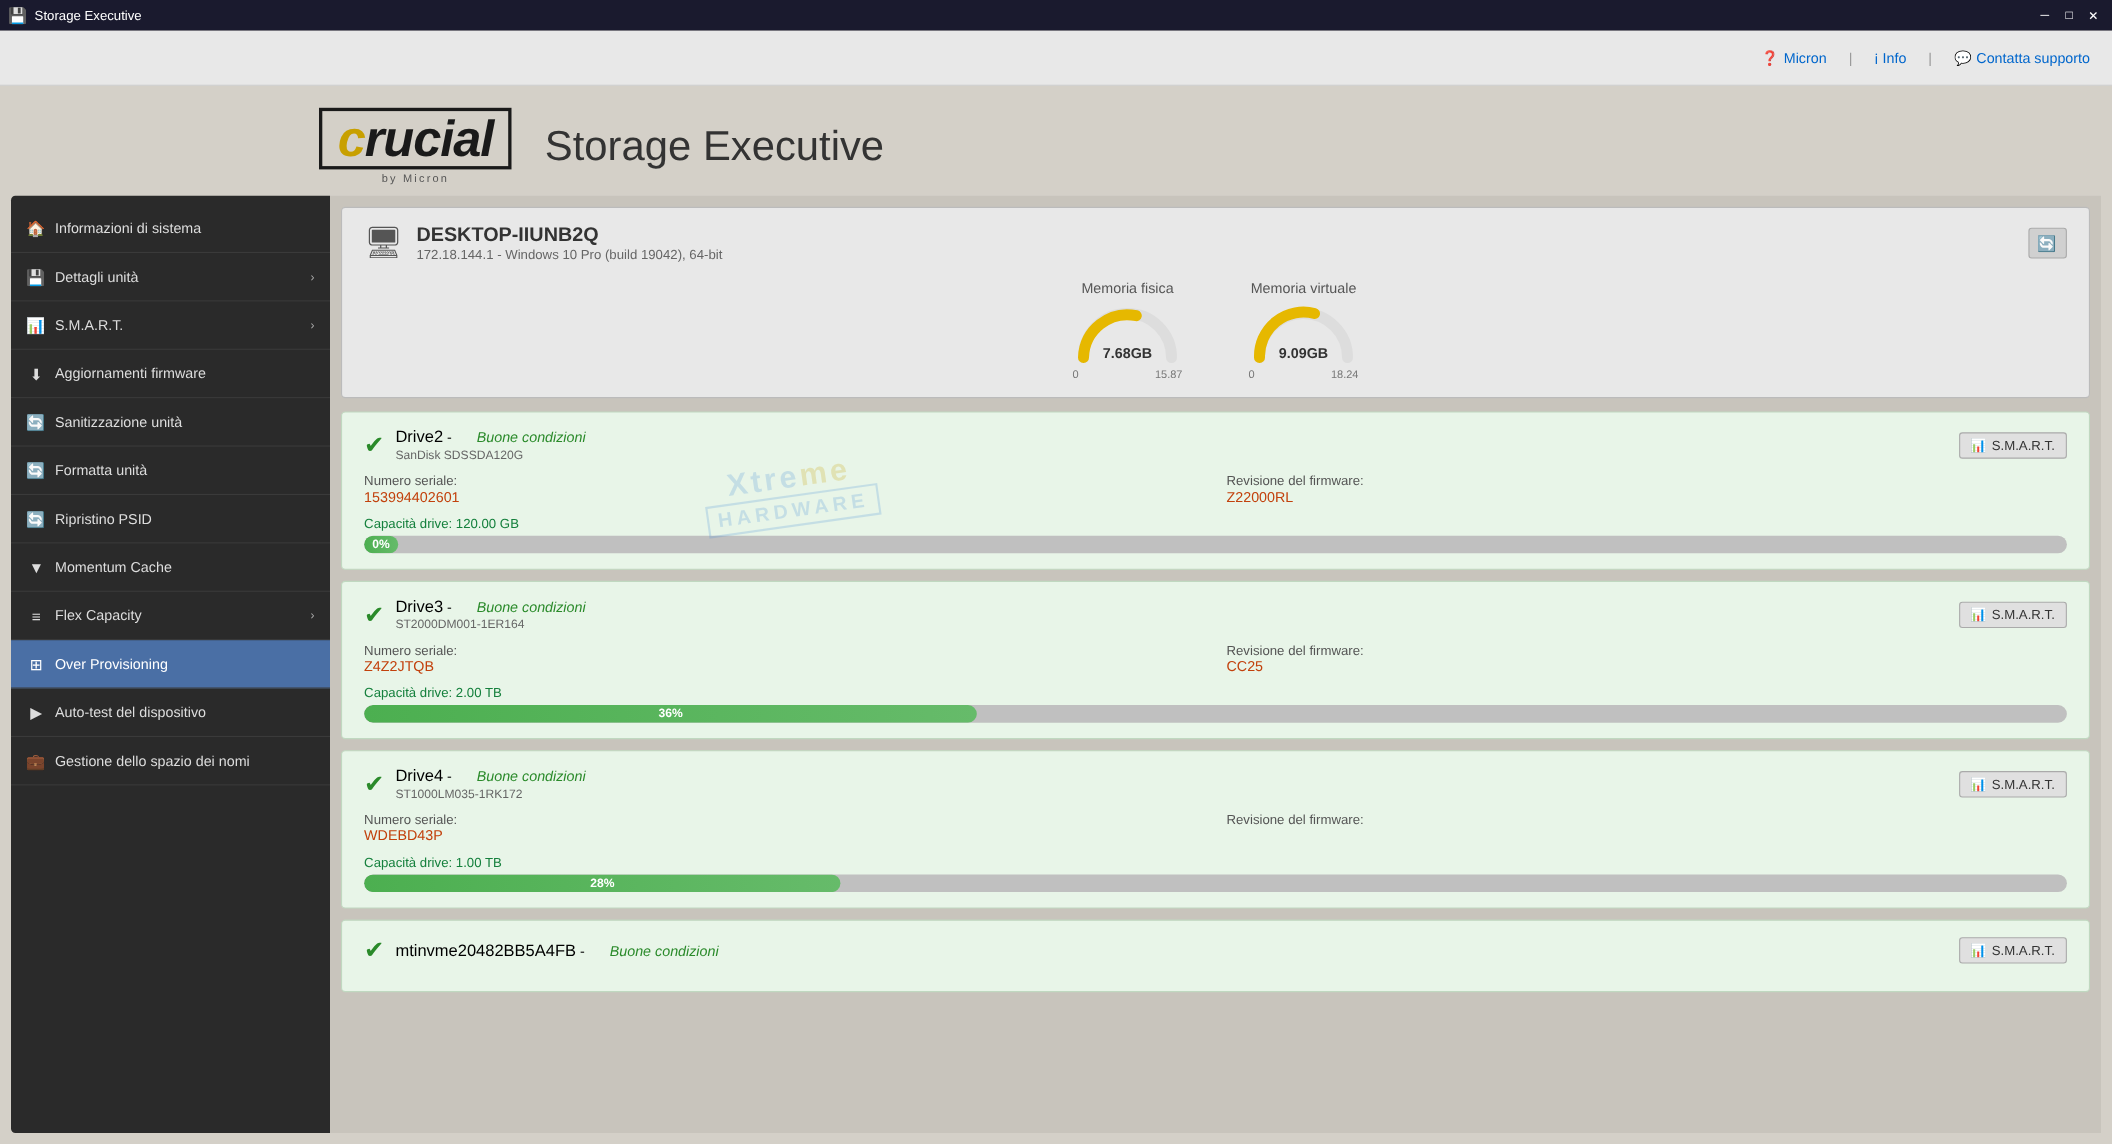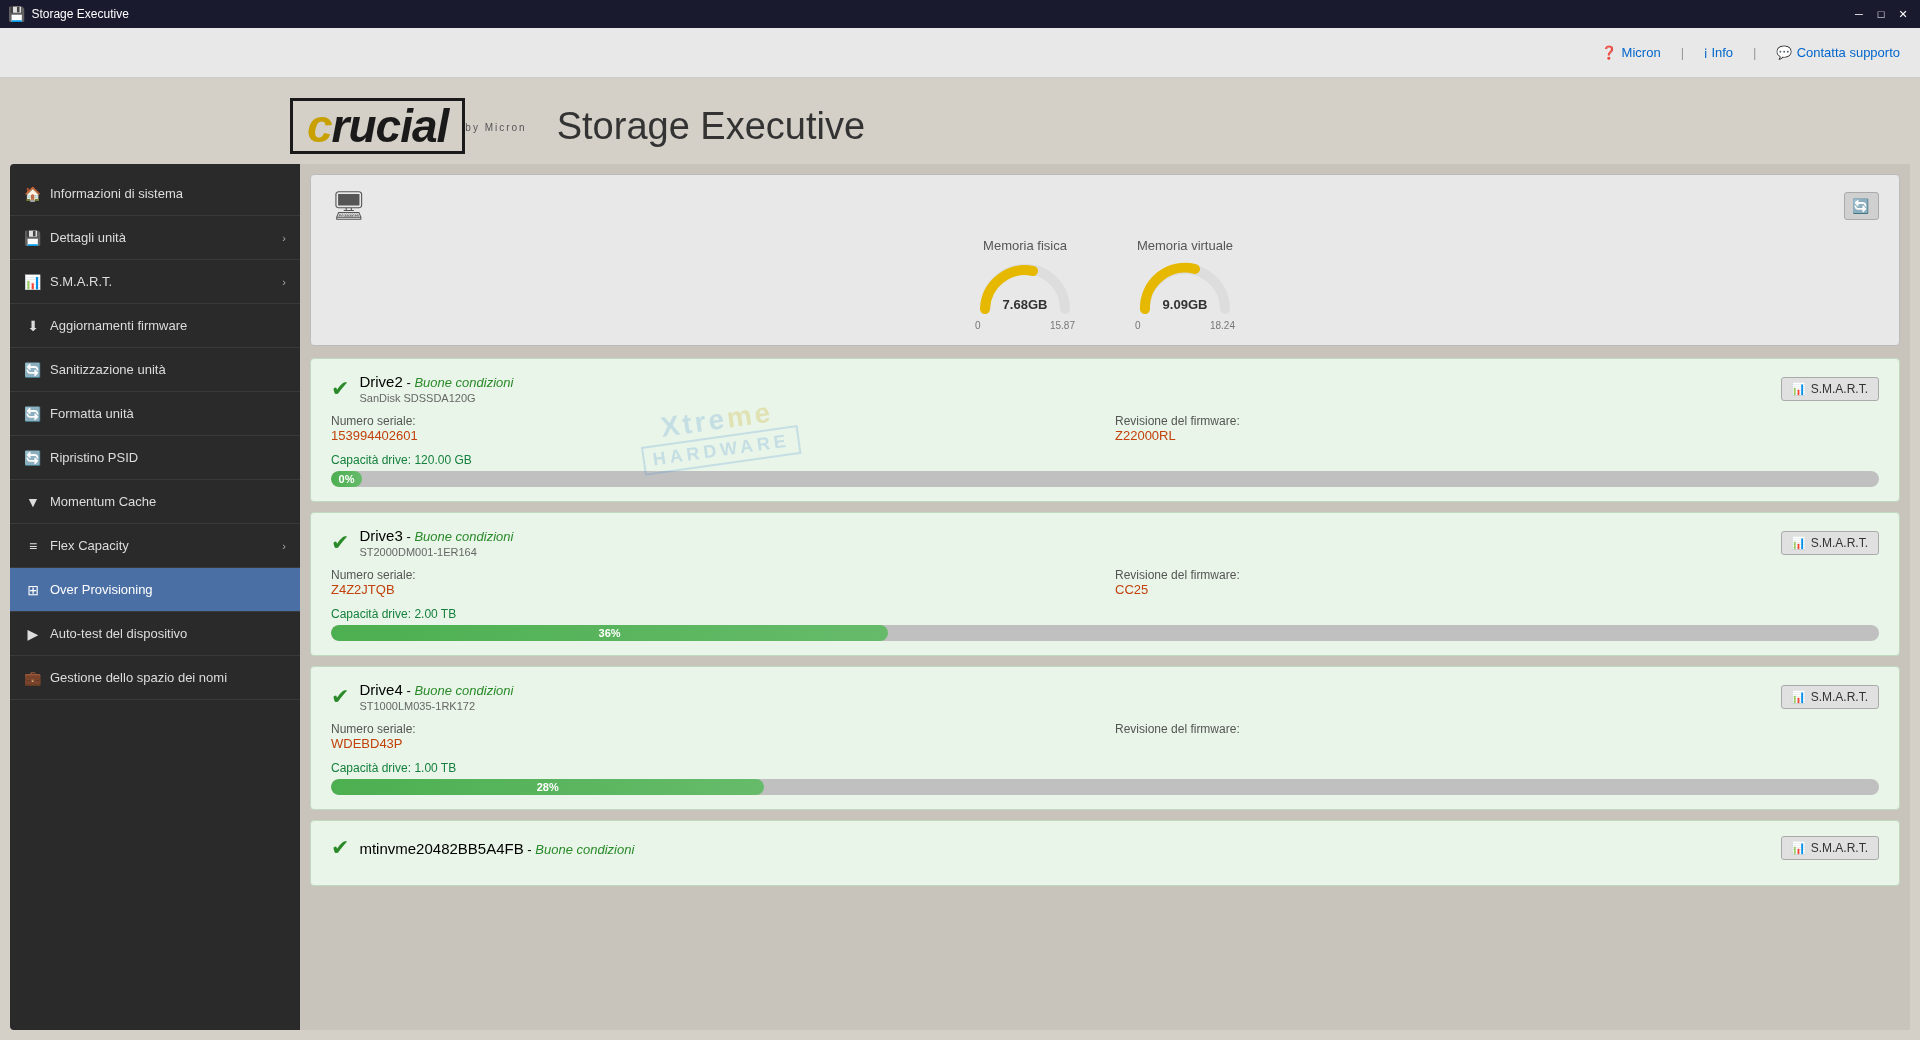--- a/index.html
+++ b/index.html
@@ -185,21 +185,21 @@
     }
     .drive-header {
       display: flex;
       align-items: center;
       justify-content: space-between;
       margin-bottom: 10px;
     }
     .drive-header-left { display: flex; align-items: center; gap: 10px; }
     .drive-check { color: #2a8a2a; font-size: 22px; }
     .drive-name { font-size: 15px; font-weight: 400; color: #000000; }
-    .drive-condition { font-style: italic; color: #2a8a2a; font-weight: normal; }
+    .drive-condition { font-style: italic; color: #2a8a2a; font-weight: normal; margin-left: 19px; }
     .drive-model { font-size: 11px; color: #666; margin-top: 2px; }
     .smart-btn {
       background: #e0e0e0;
       border: 1px solid #aaa;
       border-radius: 3px;
       padding: 4px 10px;
       cursor: pointer;
       font-size: 12px;
       display: flex;
       align-items: center;
@@ -266,21 +266,21 @@
     </a>
     <span class="topnav-sep">|</span>
     <a class="topnav-link">
       <span>💬</span>
       <span>Contatta supporto</span>
     </a>
   </div>
 
   <div class="header-area">
     <div style="display:flex;align-items:center;gap:0;">
-      <div style="display:flex;align-items:center;">
+      <div style="display:flex;flex-direction:column;align-items:center;">
         <div style="font-size:46px;font-weight:900;color:#1a1a1a;font-style:italic;line-height:1;border:3px solid #1a1a1a;padding:2px 14px;letter-spacing:-1px;">
           <span style="color:#c8a000;">c</span>rucial
         </div>
         <div style="font-size:10px;color:#555;letter-spacing:2px;margin-top:3px;">by Micron</div>
       </div>
       <div style="font-size:38px;font-weight:300;color:#333;margin-left:30px;">Storage Executive</div>
     </div>
   </div>
 
   <div class="content-area">
@@ -367,20 +367,24 @@
 
       <div style="position:absolute;top:240px;left:340px;opacity:0.22;transform:rotate(-8deg);z-index:50;pointer-events:none;text-align:center;">
         <div style="font-size:28px;font-weight:900;color:#4a90d9;letter-spacing:3px;">Xtre<span style="color:#c8a000;">me</span></div>
         <div style="font-size:18px;font-weight:900;color:#4a90d9;letter-spacing:4px;border:2px solid #4a90d9;padding:2px 8px;">HARDWARE</div>
       </div>
 
       <div class="system-card">
         <div class="system-header">
           <div class="system-header-left">
             <span class="system-icon">🖥</span>
+            <div>
+              <div class="system-title">DESKTOP-IIUNB2Q</div>
+              <div class="system-subtitle">172.18.144.1 - Windows 10 Pro (build 19042), 64-bit</div>
+            </div>
           </div>
           <button class="refresh-btn">🔄</button>
         </div>
 
         <div class="memory-area">
 
           <div class="memory-gauge">
             <div class="gauge-label">Memoria fisica</div>
             <div class="gauge-container">
               <svg class="gauge-svg" viewBox="0 0 100 55">

